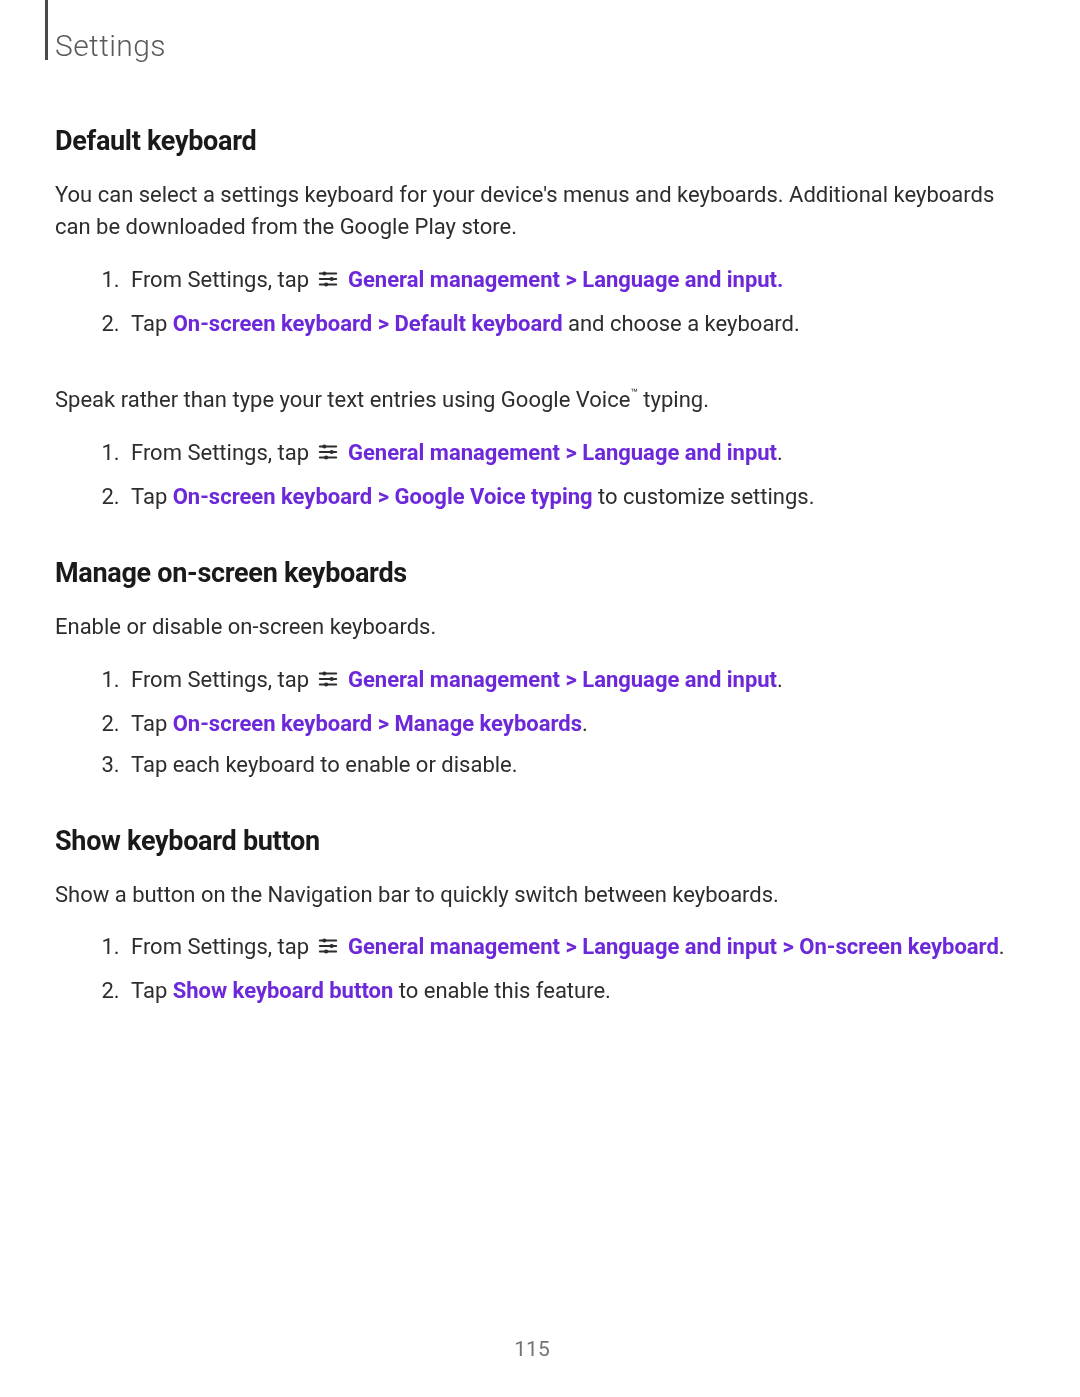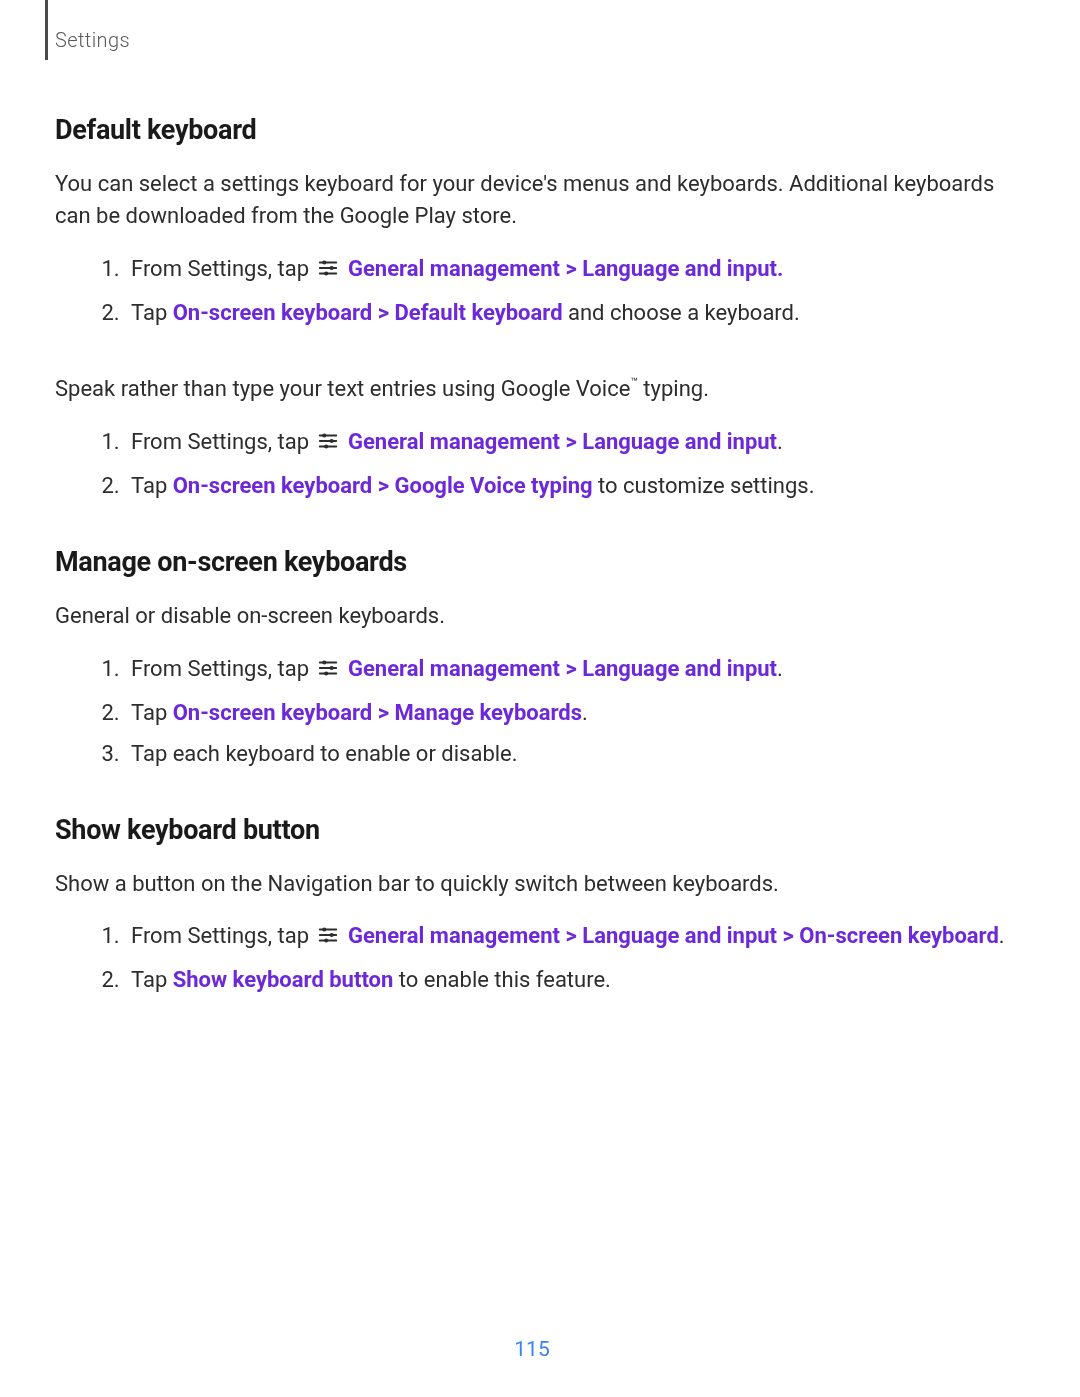--- a/index.html
+++ b/index.html
@@ -21,21 +21,21 @@
     .header-rule {
       position: absolute;
       left: 45px;
       top: 0;
       width: 3px;
       height: 60px;
       background: #4a4a4a;
     }
 
     .header-label {
-      font-size: 20px;
+      font-size: 30px;
       font-weight: 300;
       color: #5a5a5a;
       letter-spacing: 0.4px;
       margin-left: 0px;
       font-family: -apple-system, BlinkMacSystemFont, "Segoe UI", Roboto, sans-serif;
     }
 
     .section {
       margin-top: 62px;
     }
@@ -96,21 +96,21 @@
       top: -1px;
     }
 
     .page-number {
       position: absolute;
       bottom: 36px;
       left: 0;
       right: 16px;
       text-align: center;
       font-size: 21px;
-      color: #3b82f6;
+      color: #737373;
     }
   </style>
 </head>
 <body>
 
 <div class="header-rule"></div>
 <div class="header-label">Settings</div>
 
 <div class="section">
   <h2>Default keyboard</h2>
@@ -156,21 +156,21 @@
       <span class="bold">General management &gt; Language and input</span><span>.</span>
     </li>
     <li>
       <span>Tap </span><span class="bold">On-screen keyboard &gt; Google Voice typing</span><span> to customize settings.</span>
     </li>
   </ol>
 </div>
 
 <div class="section tighter">
   <h2>Manage on-screen keyboards</h2>
-  <p class="intro">General or disable on-screen keyboards.</p>
+  <p class="intro">Enable or disable on-screen keyboards.</p>
   <ol>
     <li>
       <span>From Settings, tap </span>
       <span class="icon-inline">
         <svg width="22" height="22" viewBox="0 0 24 24" fill="none">
           <line x1="3" y1="6" x2="21" y2="6" stroke="#2d2d2d" stroke-width="2" stroke-linecap="round"></line>
           <line x1="3" y1="12" x2="21" y2="12" stroke="#2d2d2d" stroke-width="2" stroke-linecap="round"></line>
           <line x1="3" y1="18" x2="21" y2="18" stroke="#2d2d2d" stroke-width="2" stroke-linecap="round"></line>
           <circle cx="8" cy="6" r="2.3" fill="#2d2d2d"></circle>
           <circle cx="16" cy="12" r="2.3" fill="#2d2d2d"></circle>

